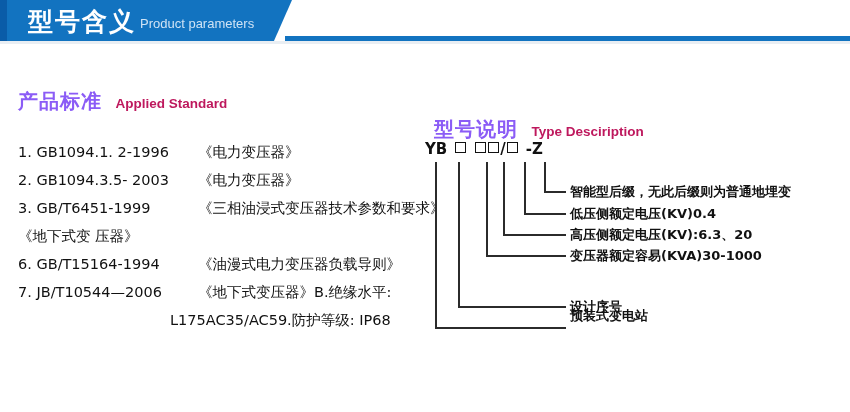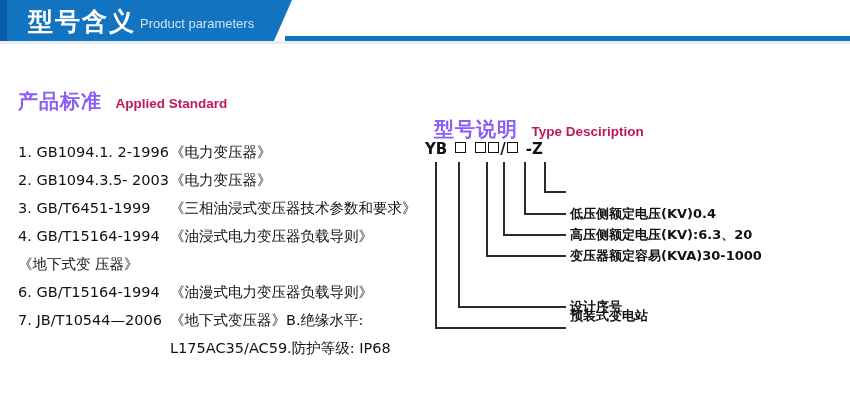--- a/index.html
+++ b/index.html
@@ -66,20 +66,21 @@
   
   .std-list{
     position:absolute;left:18px;top:143px;width:410px;
   }
   .std-row{
     display:flex;align-items:baseline;
     height:28px;
     font-size:14.5px;color:#111;
     font-family:"DejaVu Sans","Liberation Sans",sans-serif;
     white-space:nowrap;
+    gap:28px;
   }
   .std-code{display:inline-block;min-width:152px;}
   .std-name{display:inline-block;}
   .std-cont{
     height:30px;font-size:14.5px;color:#111;padding-left:152px;
     font-family:"DejaVu Sans","Liberation Sans",sans-serif;
     white-space:nowrap;
   }
 
   
@@ -138,24 +139,20 @@
   </div>
   <div class="std-row">
     <span class="std-code">2. GB1094.3.5- 2003</span>
     <span class="std-name">《电力变压器》</span>
   </div>
   <div class="std-row">
     <span class="std-code">3. GB/T6451-1999</span>
     <span class="std-name">《三相油浸式变压器技术参数和要求》</span>
   </div>
   <div class="std-row">
-    <span class="std-code">4. GB/T15164-1994</span>
-    <span class="std-name">《油浸式电力变压器负载导则》</span>
-  </div>
-  <div class="std-row">
     <span class="std-name">《地下式变 压器》</span>
   </div>
   <div class="std-row">
     <span class="std-code">6. GB/T15164-1994</span>
     <span class="std-name">《油漫式电力变压器负载导则》</span>
   </div>
   <div class="std-row">
     <span class="std-code">7. JB/T10544—2006</span>
     <span class="std-name">《地下式变压器》B.绝缘水平:</span>
   </div>
@@ -163,20 +160,21 @@
 </div>
 
 <div class="diagram">
 
   <div class="code-line">
     <span>YB</span><span class="gap"></span><span class="box"></span><span class="gap"></span><span class="box"></span><span class="box"></span><span>/</span><span class="box"></span><span class="gap"></span><span>-</span><span>Z</span>
   </div>
 
   <div class="vline" style="left:124px;top:22px;height:30px;"></div>
   <div class="hline" style="left:124px;top:51px;width:22px;"></div>
+  <div class="lbl" style="left:150px;top:52px;">智能型后缀，无此后缀则为普通地埋变</div>
 
   <div class="vline" style="left:104px;top:22px;height:52px;"></div>
   <div class="hline" style="left:104px;top:73px;width:42px;"></div>
   <div class="lbl" style="left:150px;top:74px;">低压侧额定电压(KV)0.4</div>
 
   <div class="vline" style="left:83px;top:22px;height:73px;"></div>
   <div class="hline" style="left:83px;top:94px;width:63px;"></div>
   <div class="lbl" style="left:150px;top:95px;">高压侧额定电压(KV):6.3、20</div>
 
   <div class="vline" style="left:66px;top:22px;height:94px;"></div>

